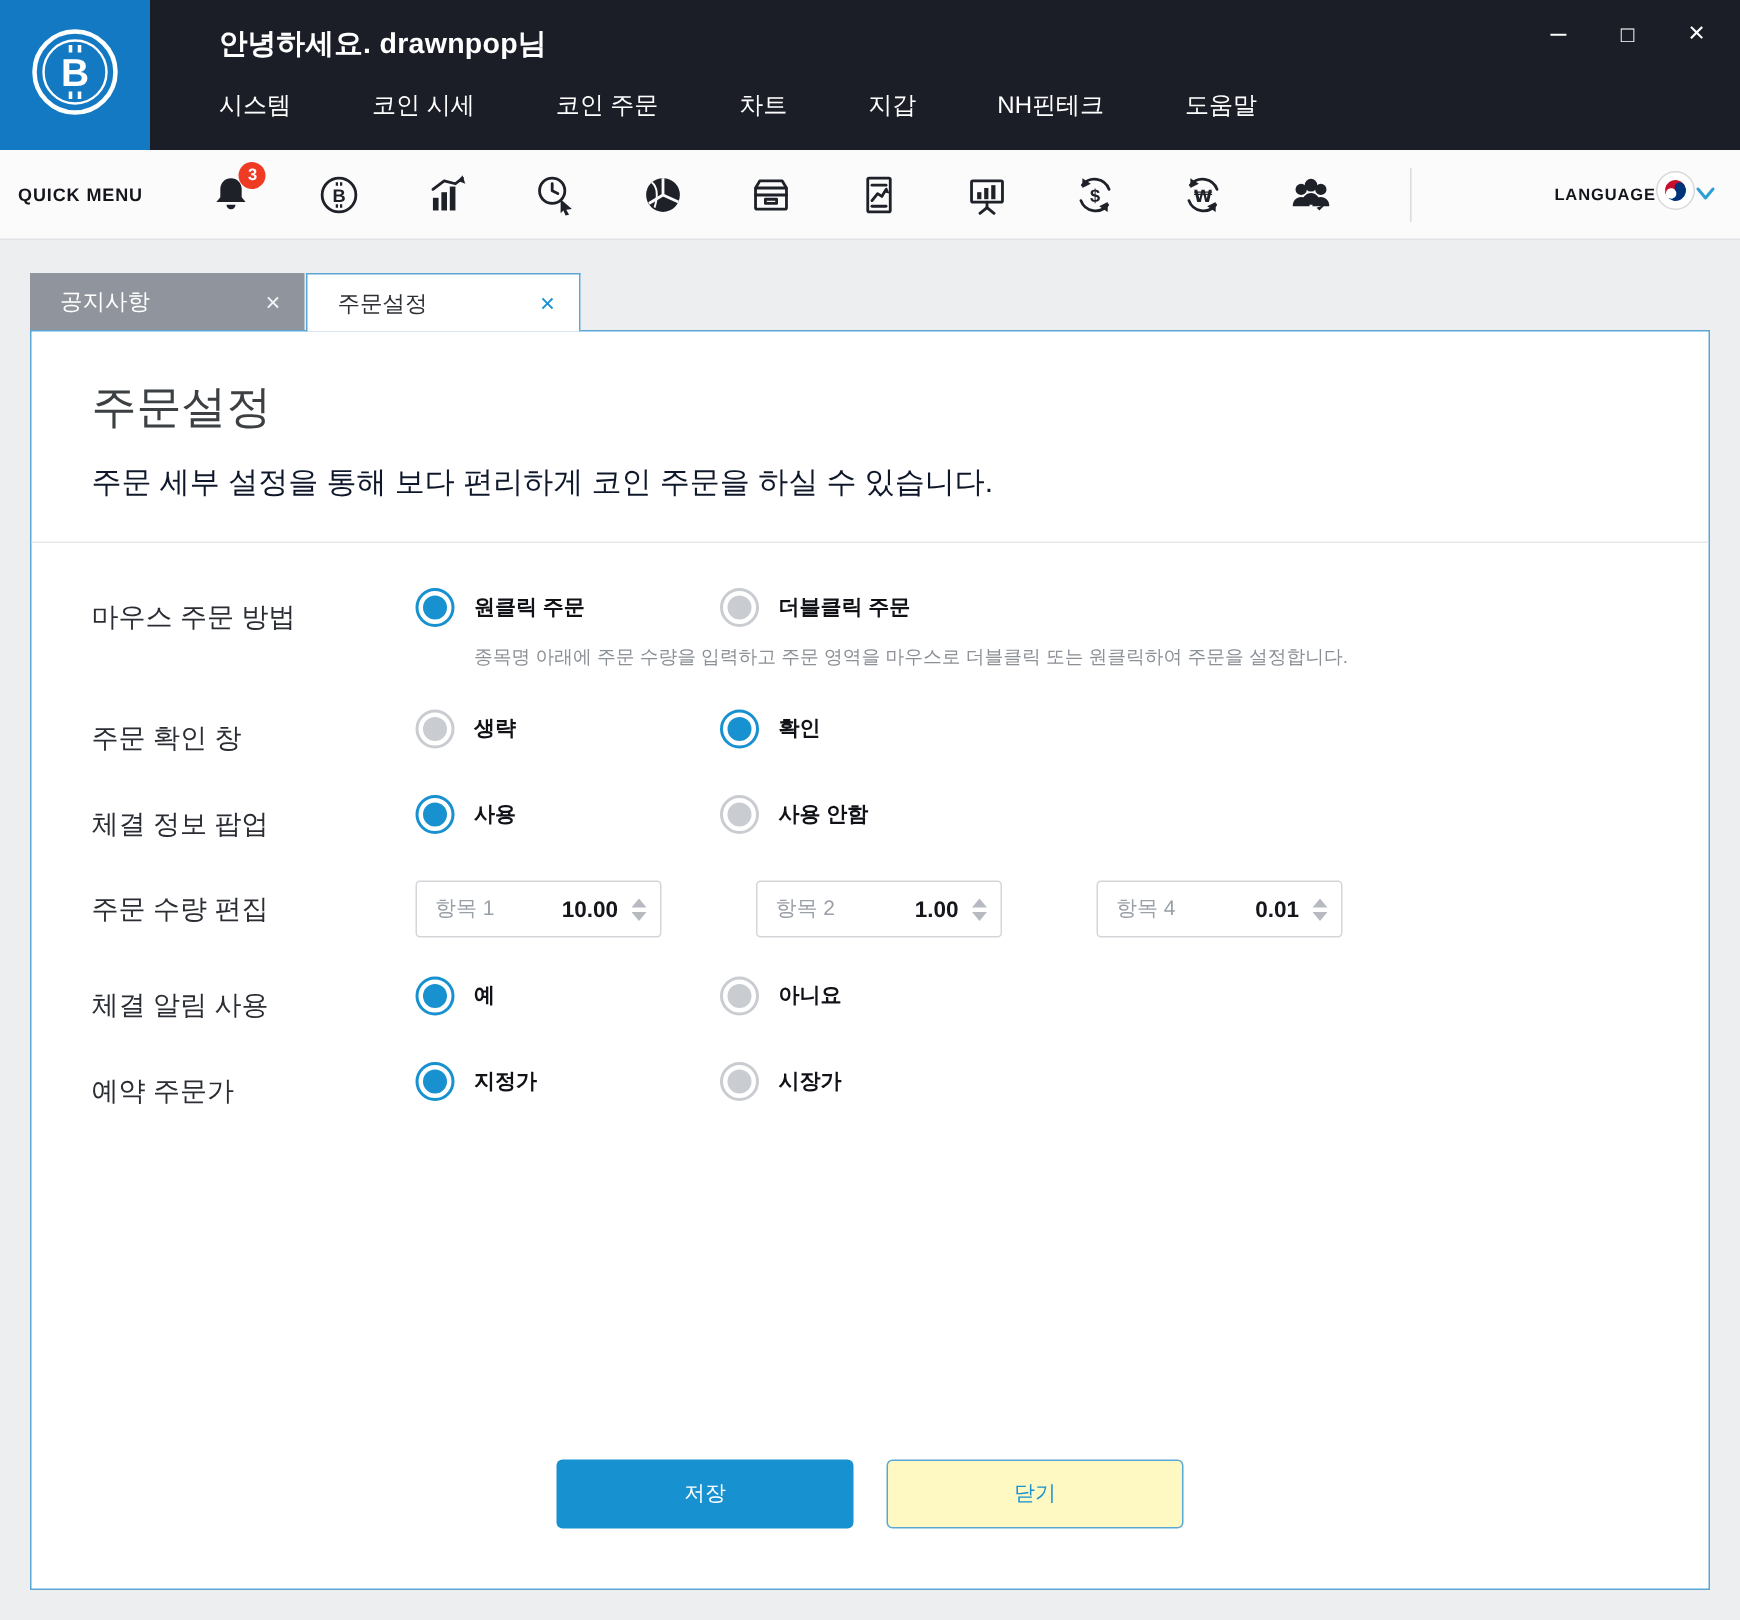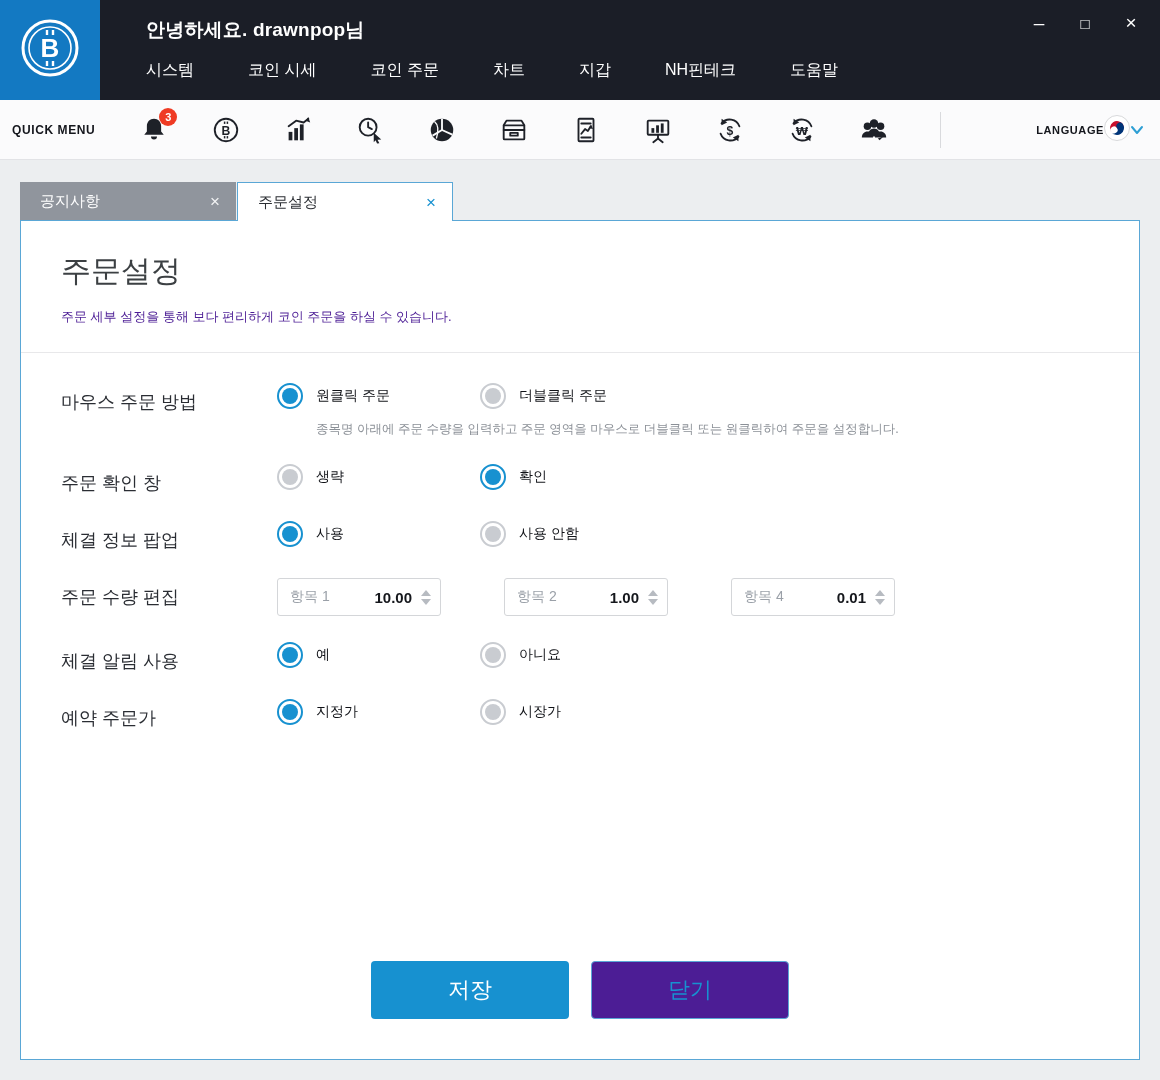--- a/index.html
+++ b/index.html
@@ -34,66 +34,66 @@
   .badge { position:absolute; top:-7px; right:-8px; min-width:18px; height:18px; border-radius:9px;
     background:#ef3b24; color:#fff; font-size:11px; font-weight:bold;
     display:flex; align-items:center; justify-content:center; padding:0 4px; }
   .qm-divider { position:absolute; right:219px; top:12px; width:1px; height:36px; background:#d9dadd; }
   .qm-right { position:absolute; right:16px; display:flex; align-items:center; cursor:pointer; }
   .lang-label { font-size:11px; font-weight:bold; letter-spacing:0.6px; color:#14161c; }
 
   
   .workspace { padding:22px 20px 0; }
   .tabs { display:flex; position:relative; z-index:2; }
-  .tab { width:216px; height:38px; display:flex; align-items:center; justify-content:space-between;
+  .tab { width:183px; height:38px; display:flex; align-items:center; justify-content:space-between;
     padding:0 16px 0 20px; font-size:15px; cursor:pointer; }
   .tab.inactive { background:#90959d; color:#fff; margin-right:1px; }
   .tab.active { background:#fff; color:#2b2e33; border:1px solid #5aa7d6; border-bottom:none;
     height:39px; margin-bottom:-1px; }
   .tab .x { font-size:17px; line-height:1; cursor:pointer; }
   .tab.inactive .x { color:#f2f3f4; }
   .tab.active .x { color:#1791d0; }
 
   
   .panel { position:relative; background:#fff; border:1px solid #5aa7d6; height:840px; }
   .panel-header { padding:30px 40px 0; border-bottom:1px solid #e8e8ea; }
   .panel-title { font-size:30px; color:#3c4043; font-weight:normal; }
-  .panel-sub { font-size:13px; color:#4c1d95; margin-top:16px; padding-bottom:26px; }
+  .panel-sub { font-size:20px; color:#0f172a; margin-top:16px; padding-bottom:26px; }
 
   .rows { padding:30px 40px 0; }
   .row { display:flex; align-items:flex-start; margin-bottom:26px; }
   .row-label { width:216px; font-size:18px; color:#2a2d33; padding-top:7px; white-space:nowrap; }
   .row-body { flex:1; }
   .opts { display:flex; }
   .option { width:203px; display:flex; align-items:center; gap:13px; cursor:pointer; }
-  .option .txt { font-size:14px; font-weight:normal; color:#101217; white-space:nowrap; }
+  .option .txt { font-size:14px; font-weight:bold; color:#101217; white-space:nowrap; }
   .radio { width:26px; height:26px; border-radius:50%; position:relative; flex:0 0 26px; }
   .radio::after { content:""; position:absolute; inset:3px; border-radius:50%; }
   .radio.on { border:2px solid #1791d0; background:#fff; }
   .radio.on::after { background:#1791d0; }
   .radio.off { border:2px solid #c9ccd1; background:#fff; }
   .radio.off::after { background:#c9ccd1; }
   .help { font-size:12.5px; color:#8b9097; margin-top:12px; margin-left:39px; }
 
   .qty-row { display:flex;gap:24px; }
   .qty { width:164px; height:38px; border:1px solid #d4d6d9; border-radius:3px;
     display:flex; align-items:center; padding:0 9px 0 12px; margin-right:39px; background:#fff; cursor:text; }
   .qty .name { font-size:14px; color:#9aa0a8; white-space:nowrap; }
   .qty .val { flex:1; text-align:right; font-size:15px; font-weight:bold; color:#15171c; margin-right:9px; }
   .stepper { display:flex; flex-direction:column; gap:3px; cursor:pointer; }
   .tri-up { width:0; height:0; border-left:5px solid transparent; border-right:5px solid transparent;
     border-bottom:6px solid #b7bbc1; }
   .tri-dn { width:0; height:0; border-left:5px solid transparent; border-right:5px solid transparent;
     border-top:6px solid #b7bbc1; }
 
   .btns { position:absolute; bottom:40px; left:0; right:0; display:flex; justify-content:center; gap:22px; }
-  .btn { width:198px; height:58px; font-size:22px; border-radius:4px;
+  .btn { width:198px; height:46px; font-size:14px; border-radius:4px;
     display:flex; align-items:center; justify-content:center; cursor:pointer; }
   .btn.primary { background:#1791d0; color:#fff; }
-  .btn.secondary { background:#4c1d95; color:#1791d0; border:1px solid #5aa7d6; }
+  .btn.secondary { background:#fef9c3; color:#1791d0; border:1px solid #5aa7d6; }
 </style>
 </head>
 <body>
 
 <div class="titlebar">
   <div class="logo">
     <span>
       <svg width="64" height="64" viewBox="0 0 64 64">
         <circle cx="32" cy="32" r="27" fill="none" stroke="#ffffff" stroke-width="3"></circle>
         <circle cx="32" cy="32" r="21" fill="none" stroke="#ffffff" stroke-width="1.6"></circle>

